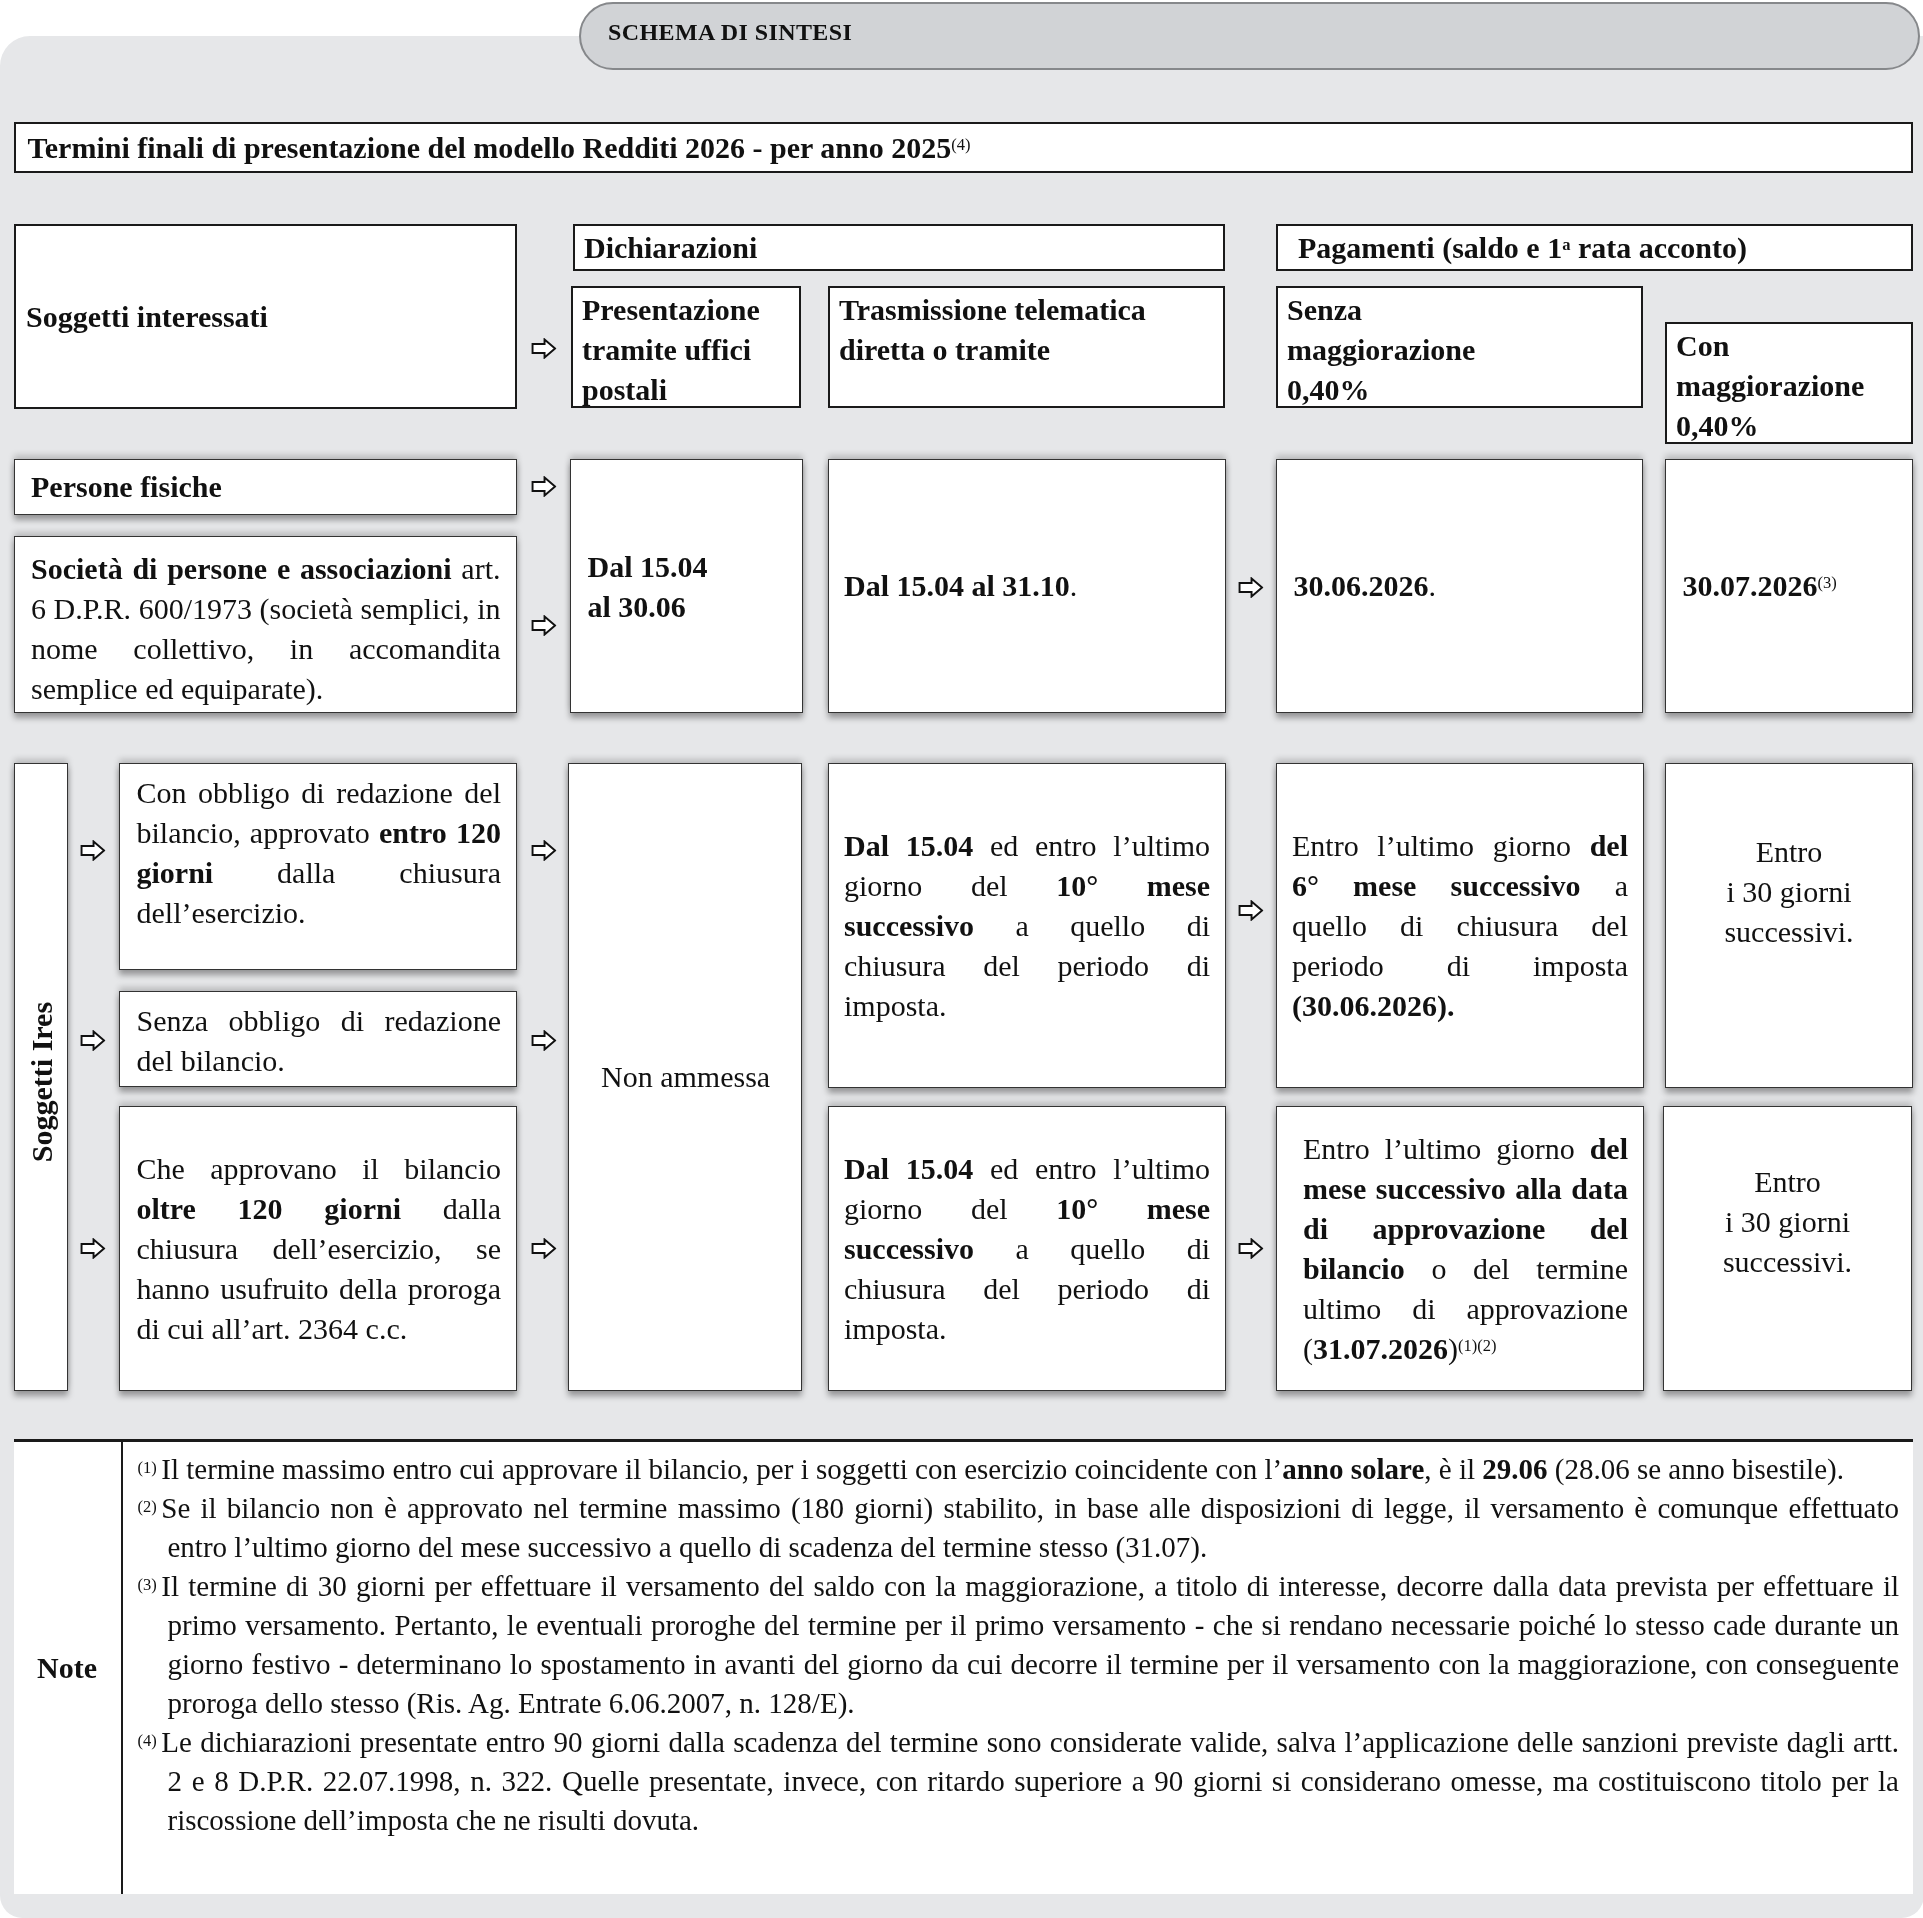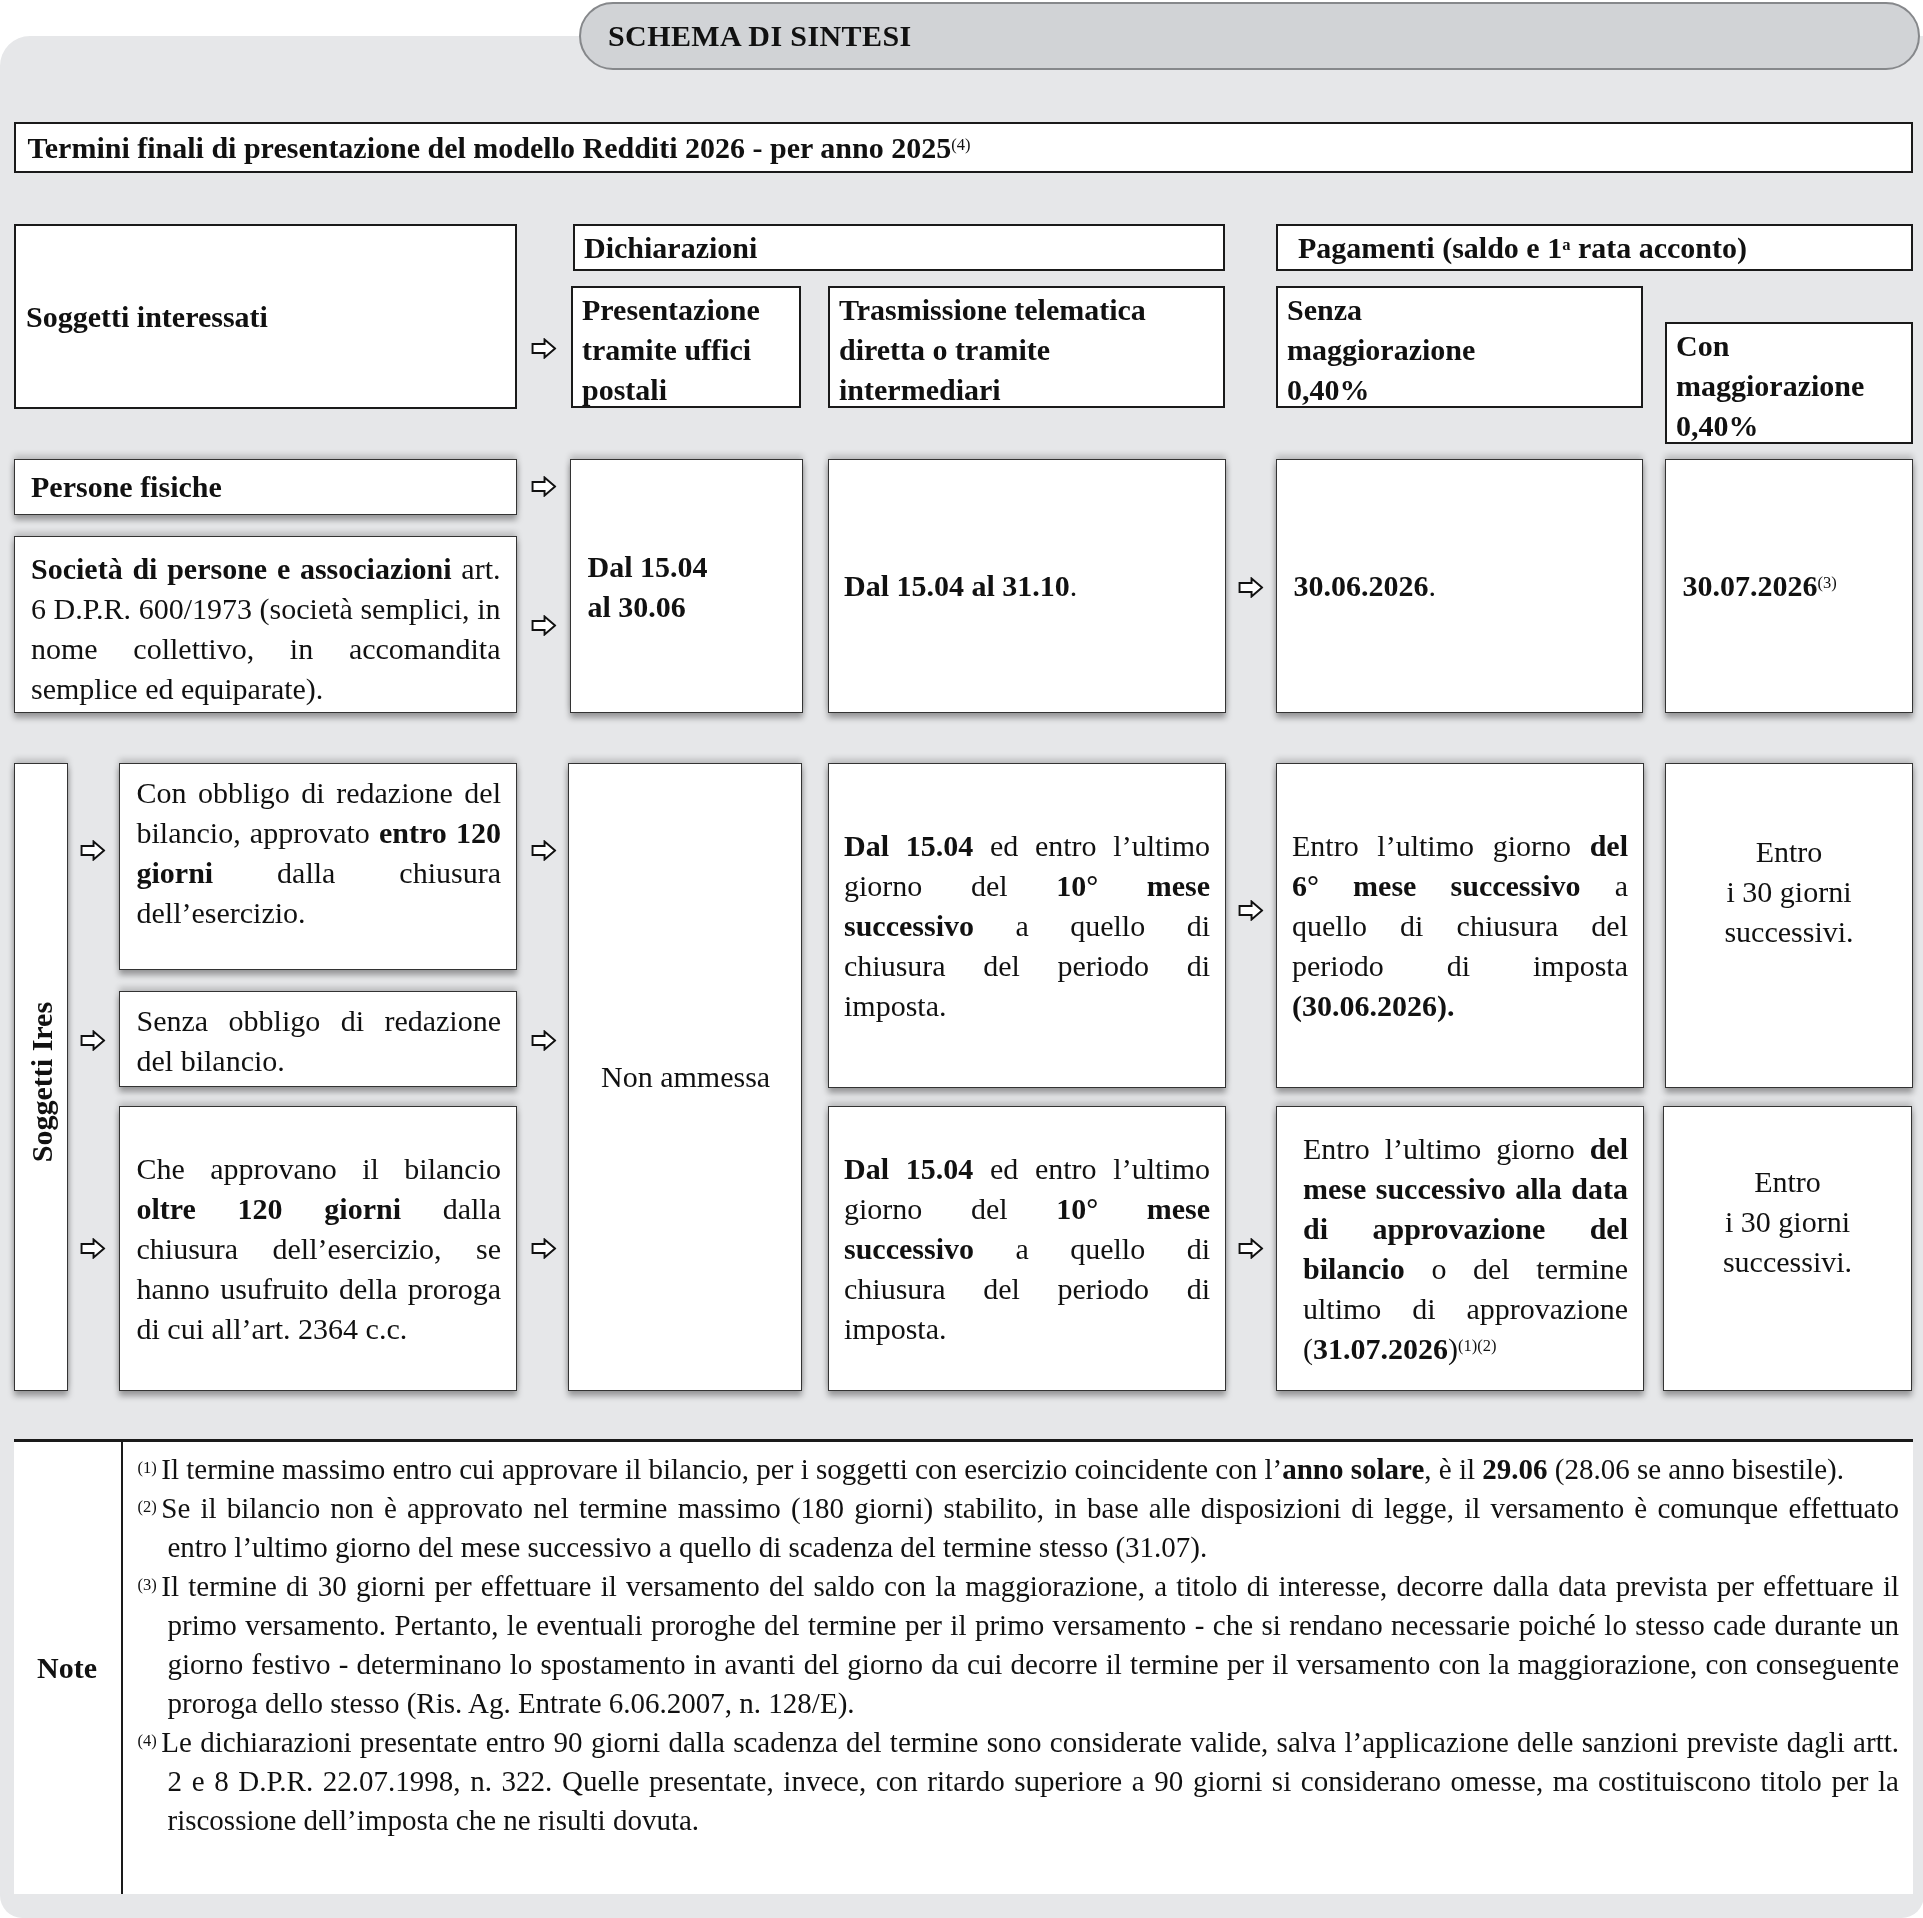--- a/index.html
+++ b/index.html
@@ -2,21 +2,21 @@
 <html style="font-size:12px"><head>
 <meta charset="utf-8">
 <style>
   html, body { margin:0; padding:0; background:#ffffff; }
   body { width:1924px; height:1919px; position:relative; overflow:hidden;
          font-family:"Liberation Serif","DejaVu Serif",serif; color:#111; }
   .panel { position:absolute; left:0; top:36px; width:1924px; height:1882px;
            background:#e6e7e9; border-top-left-radius:30px; border-bottom-left-radius:22.5px; border-bottom-right-radius:22.5px; }
   .tab { position:absolute; left:579px; top:1.5px; width:1341px; height:68px;
          background:#d1d3d6; border:2.3px solid #86888b; border-radius:35px; box-sizing:border-box; }
-  .tab span { position:absolute; left:27px; top:15px; font-weight:bold; font-size:30px; letter-spacing:0.4px; }
+  .tab span { position:absolute; left:27px; top:15px; font-weight:bold; font-size:24px; letter-spacing:0.4px; }
   .box { position:absolute; background:#fff; border:2.3px solid #1a1a1a; box-sizing:border-box; }
   .shadow { box-shadow: 0 4.5px 6px rgba(0,0,0,0.35), 0 -3.8px 6px rgba(0,0,0,0.18); border:1.5px solid #333; }
   .hb { font-weight:bold; font-size:30px; line-height:40px; }
   .t { font-size:30px; line-height:40px; }
   .pad { padding:4.5px 9px; }
   .just { text-align:justify; }
   .vc { display:flex; align-items:center; }
   .center { text-align:center; justify-content:center; }
   .arrow { position:absolute; width:25.6px; height:21px; }
   sup { font-size:16.5px; font-weight:normal; vertical-align:top; position:relative; top:-3px; }
@@ -59,21 +59,20 @@
   <span class="hb">Dichiarazioni</span>
 </div>
 <div class="box pad" style="left:571px;top:286px;width:230px;height:122px;padding-top:1.5px;">
   <div class="hb">Presentazione</div>
   <div class="hb">tramite uffici</div>
   <div class="hb">postali</div>
 </div>
 <div class="box pad" style="left:828px;top:286px;width:397px;height:122px;padding-top:1.5px;">
   <div class="hb">Trasmissione telematica</div>
   <div class="hb">diretta o tramite</div>
-  <div class="hb">intermediari</div>
 </div>
 
 <div class="box vc" style="left:1276px;top:224px;width:637px;height:47px;padding-left:20px;">
   <span class="hb"><span>Pagamenti (saldo e 1</span><sup style="font-weight:bold">a</sup><span> rata acconto)</span></span>
 </div>
 <div class="box pad" style="left:1276px;top:286px;width:367px;height:122px;padding-top:1.5px;">
   <div class="hb">Senza</div>
   <div class="hb">maggiorazione</div>
   <div class="hb">0,40%</div>
 </div>

